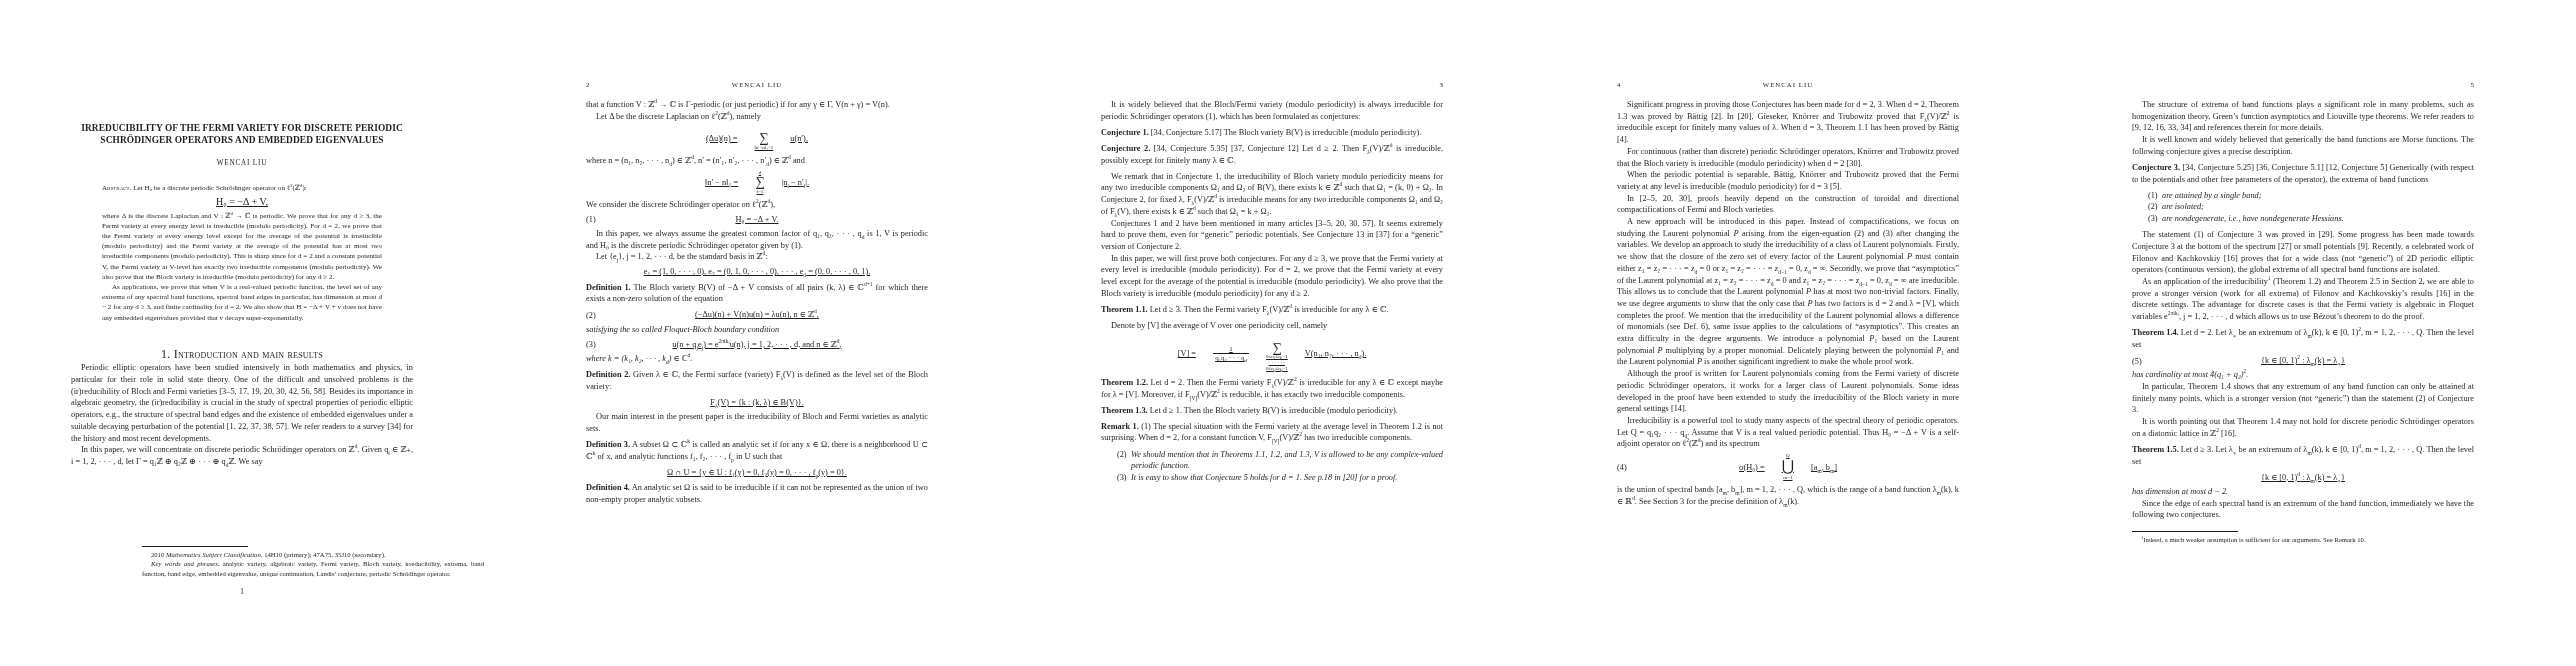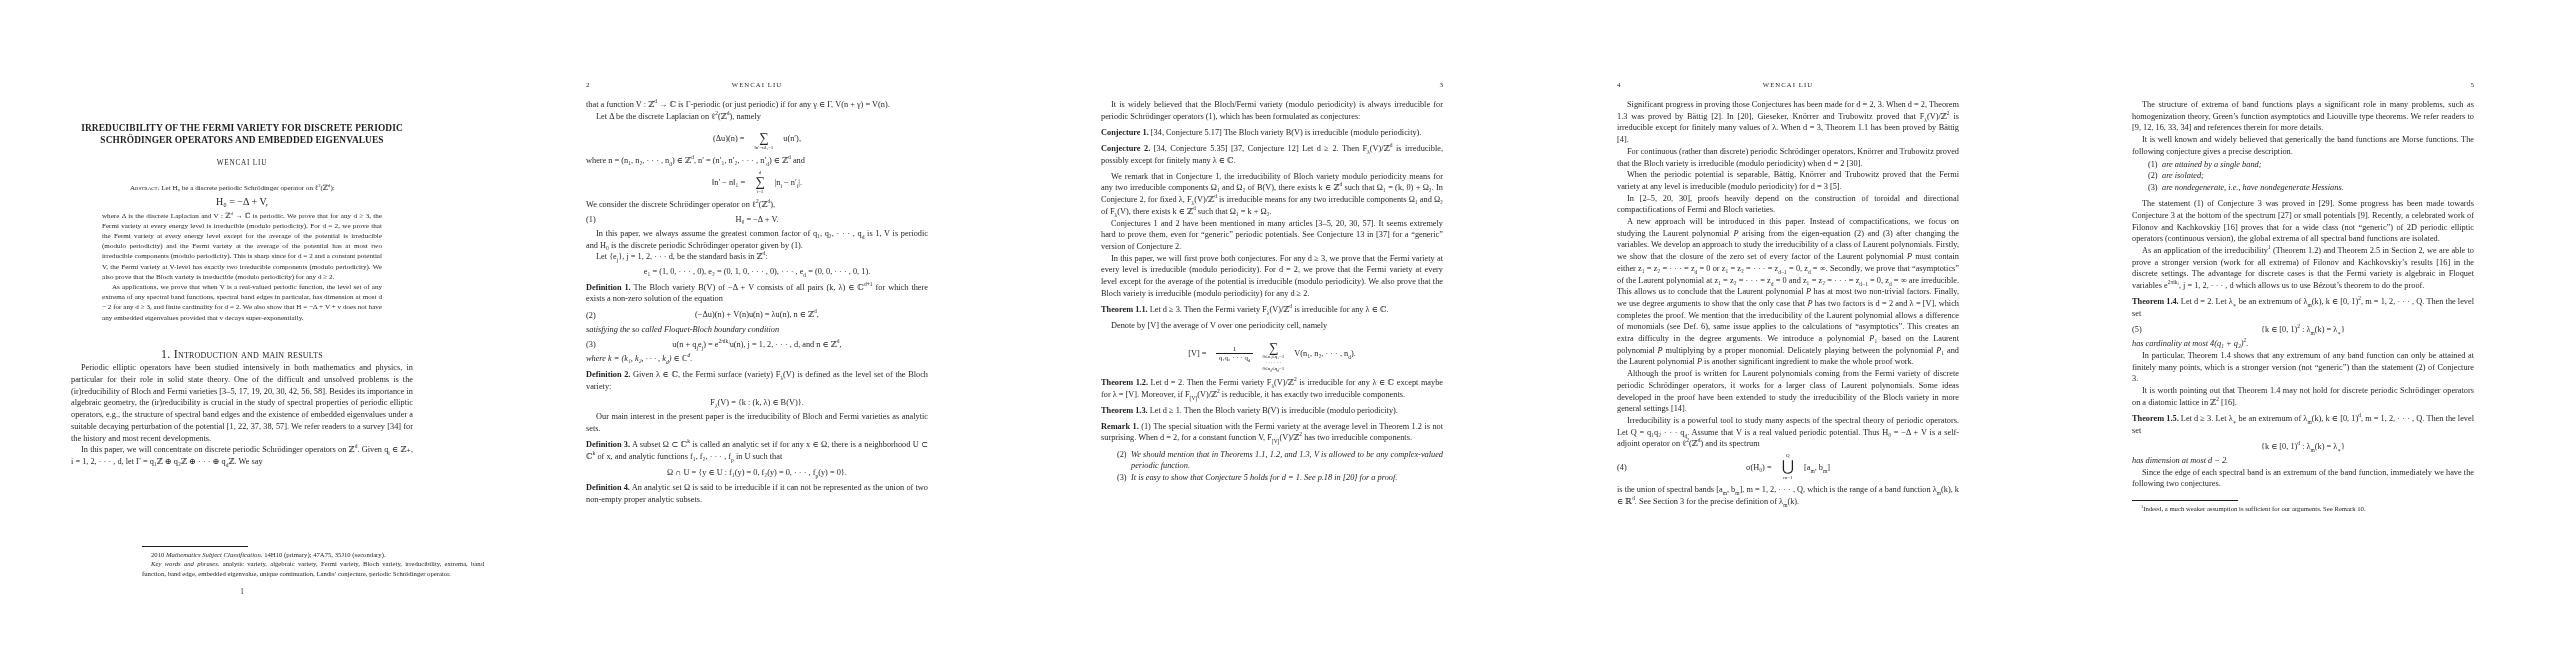--- a/index.html
+++ b/index.html
@@ -15,21 +15,21 @@
            white-space:nowrap;font-size:15px;letter-spacing:0.8px;color:#8a8a8a;}
 
   
   .col{position:absolute;left:71px;top:0;width:342px;}
   .title{margin-top:122px;font-weight:bold;font-size:9.4px;line-height:12px;text-align:center;letter-spacing:0.1px;}
   .author{margin-top:12.8px;text-align:center;font-size:7.2px;letter-spacing:0.8px;}
   .abstract{margin:16px 31px 0 31px;font-size:7.1px;line-height:10.2px;text-align:justify;}
   .abstract .eqrow{margin:3.3px 0;font-size:10px;}
   .abstract p{margin:0;}
   .abstract .ind{text-indent:7.8px;}
-  .sc{font-variant:small-caps;margin-left:28px;}
+  .sc{font-variant:small-caps;}
   .section{margin-top:24.5px;text-align:center;font-size:12px;font-variant:small-caps;letter-spacing:0.2px;}
   .intro1{margin-top:8.3px;}
 
   
   .pghead{position:absolute;top:81px;left:71px;width:342px;height:10px;font-size:7px;}
   .pghead .hl{position:absolute;left:0;top:0;}
   .pghead .hc{display:block;text-align:center;letter-spacing:1.1px;font-size:6.7px;}
   .pghead .hr{position:absolute;right:0;top:0;}
 
   
@@ -38,21 +38,21 @@
   p.para{margin:0;font-size:8.3px;line-height:11.7px;text-align:justify;}
   p.para.ind{text-indent:10px;}
   p.para.it{font-style:italic;}
   .abstract p.para{font-size:7.1px;line-height:10.2px;}
 
   .thm{margin:4.4px 0;font-size:8.3px;line-height:11.7px;text-align:justify;}
   .thm .lbl{font-weight:bold;font-style:normal;}
   .thm .bd{margin-top:20px;}
 
   .eqrow{position:relative;margin:3.3px 0;display:flex;justify-content:center;align-items:center;
-         gap:10px;font-size:8.3px;line-height:11px;text-align:center;}
+         gap:17px;font-size:8.3px;line-height:11px;text-align:center;text-decoration:underline;}
   .eqnum{position:absolute;left:0;top:50%;transform:translateY(-50%);font-style:normal;}
   .bigop{display:inline-flex;flex-direction:column;align-items:center;line-height:1;}
   .bigop .ab{font-size:5px;line-height:1.15;min-height:5.6px;}
   .bigop .opch{font-size:13.3px;line-height:1.05;}
   .bigop .opch.cup{font-size:15px;}
   .bigop .bl{font-size:5px;line-height:1.2;}
   .frac{display:inline-flex;flex-direction:column;align-items:center;font-size:7px;line-height:1.15;}
   .frac .den{border-top:0.6px solid #1e1e1e;padding:0.6px 2.2px 0;}
   .frac .num{padding:0 2.2px;}
 
@@ -231,20 +231,21 @@
         <p class="para">is the union of spectral bands [a<sub>m</sub>, b<sub>m</sub>], m = 1, 2, · · · , Q, which is the range of a band function λ<sub>m</sub>(k), k ∈ ℝ<sup>d</sup>. See Section 3 for the precise definition of λ<sub>m</sub>(k).</p>
       </div>
     </div>
   <div class="page" id="page5">
       <div class="pghead">
         <span class="hr">5</span>
       </div>
       <div class="flow">
         <p class="para ind">The structure of extrema of band functions plays a significant role in many problems, such as homogenization theory, Green’s function asymptotics and Liouville type theorems.  We refer readers to [9, 12, 16, 33, 34] and references therein for more details.</p>
         <p class="para ind">It is well known and widely believed that generically the band functions are Morse functions. The following conjecture gives a precise description.</p>
+        <div class="thm"><span class="lbl">Conjecture 3.</span> <span class="bd">[34, Conjecture 5.25] [36, Conjecture 5.1] [12, Conjecture 5] Generically (with respect to the potentials and other free parameters of the operator), the extrema of band functions</span></div>
         <div class="list itl">
           <div class="li">
             <span class="mk">(1)</span>
             <span class="txt">are attained by a single band;</span>
           </div>
           <div class="li">
             <span class="mk">(2)</span>
             <span class="txt">are isolated;</span>
           </div>
           <div class="li">

